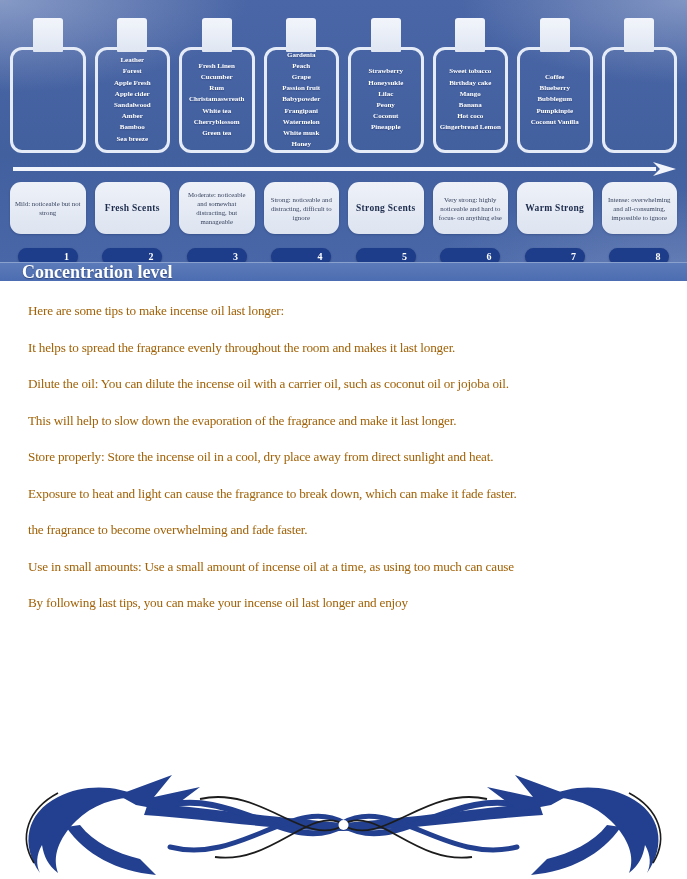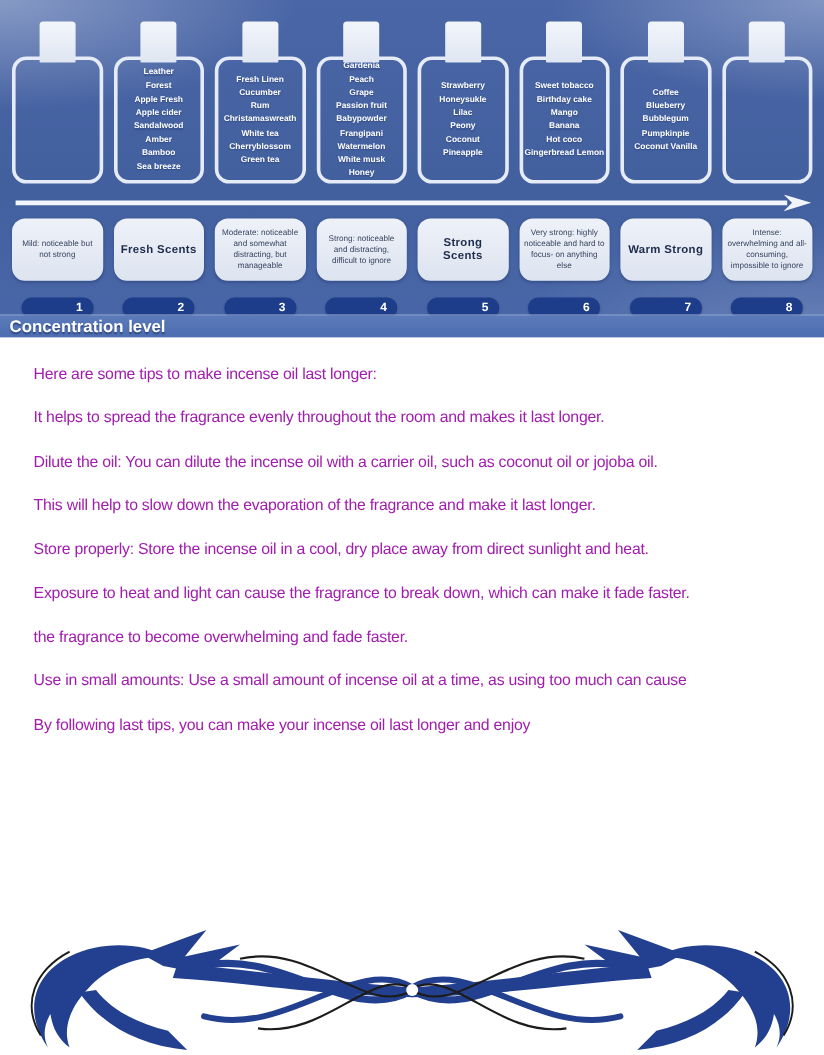--- a/index.html
+++ b/index.html
@@ -1,21 +1,21 @@
 <!DOCTYPE html>
 <html><head>
 <meta charset="utf-8">
 <style>
   * { margin:0; padding:0; box-sizing:border-box; }
   html,body { background:#ffffff; }
   .page {
     position:relative;
     width:687px; height:879px;
     background:#ffffff;
-    font-family:Liberation Sans, sans-serif;
+    font-family:Liberation Serif, serif;
     overflow:hidden;
     margin:0 auto;
   }
 
   
   .panel {
     position:relative;
     width:687px; height:281px;
     background:
       radial-gradient(60% 55% at 0% 0%, rgba(185,197,224,.55), rgba(185,197,224,0) 60%),
@@ -89,31 +89,31 @@
 
   
   .band {
     position:absolute; left:0; bottom:0;
     width:687px; height:19px;
     background:linear-gradient(180deg,#5b7ab9 0%, #4c6db1 100%);
     border-top:1px solid #8aa0cd;
     display:flex; align-items:center;
   }
   .band span {
-    font-size:14px; font-weight:bold; color:#ffffff;
-    padding-left:8px;
+    font-size:18px; font-weight:bold; color:#ffffff;
+    padding-left:22px;
     text-shadow:0 1px 1px rgba(15,30,70,.5);
   }
 
   
   .tips { padding:12px 0 0 28px; }
   .tip-line {
     height:36.5px;
     display:flex; align-items:center;
-    font-size:13.2px; color:#a21caf;
+    font-size:13.2px; color:#a16207;
     letter-spacing:-.2px;
     white-space:nowrap;
   }
 
   
   .flourish { position:absolute; left:0; bottom:2px; width:687px; height:112px; }
 </style>
 </head>
 <body>
 

